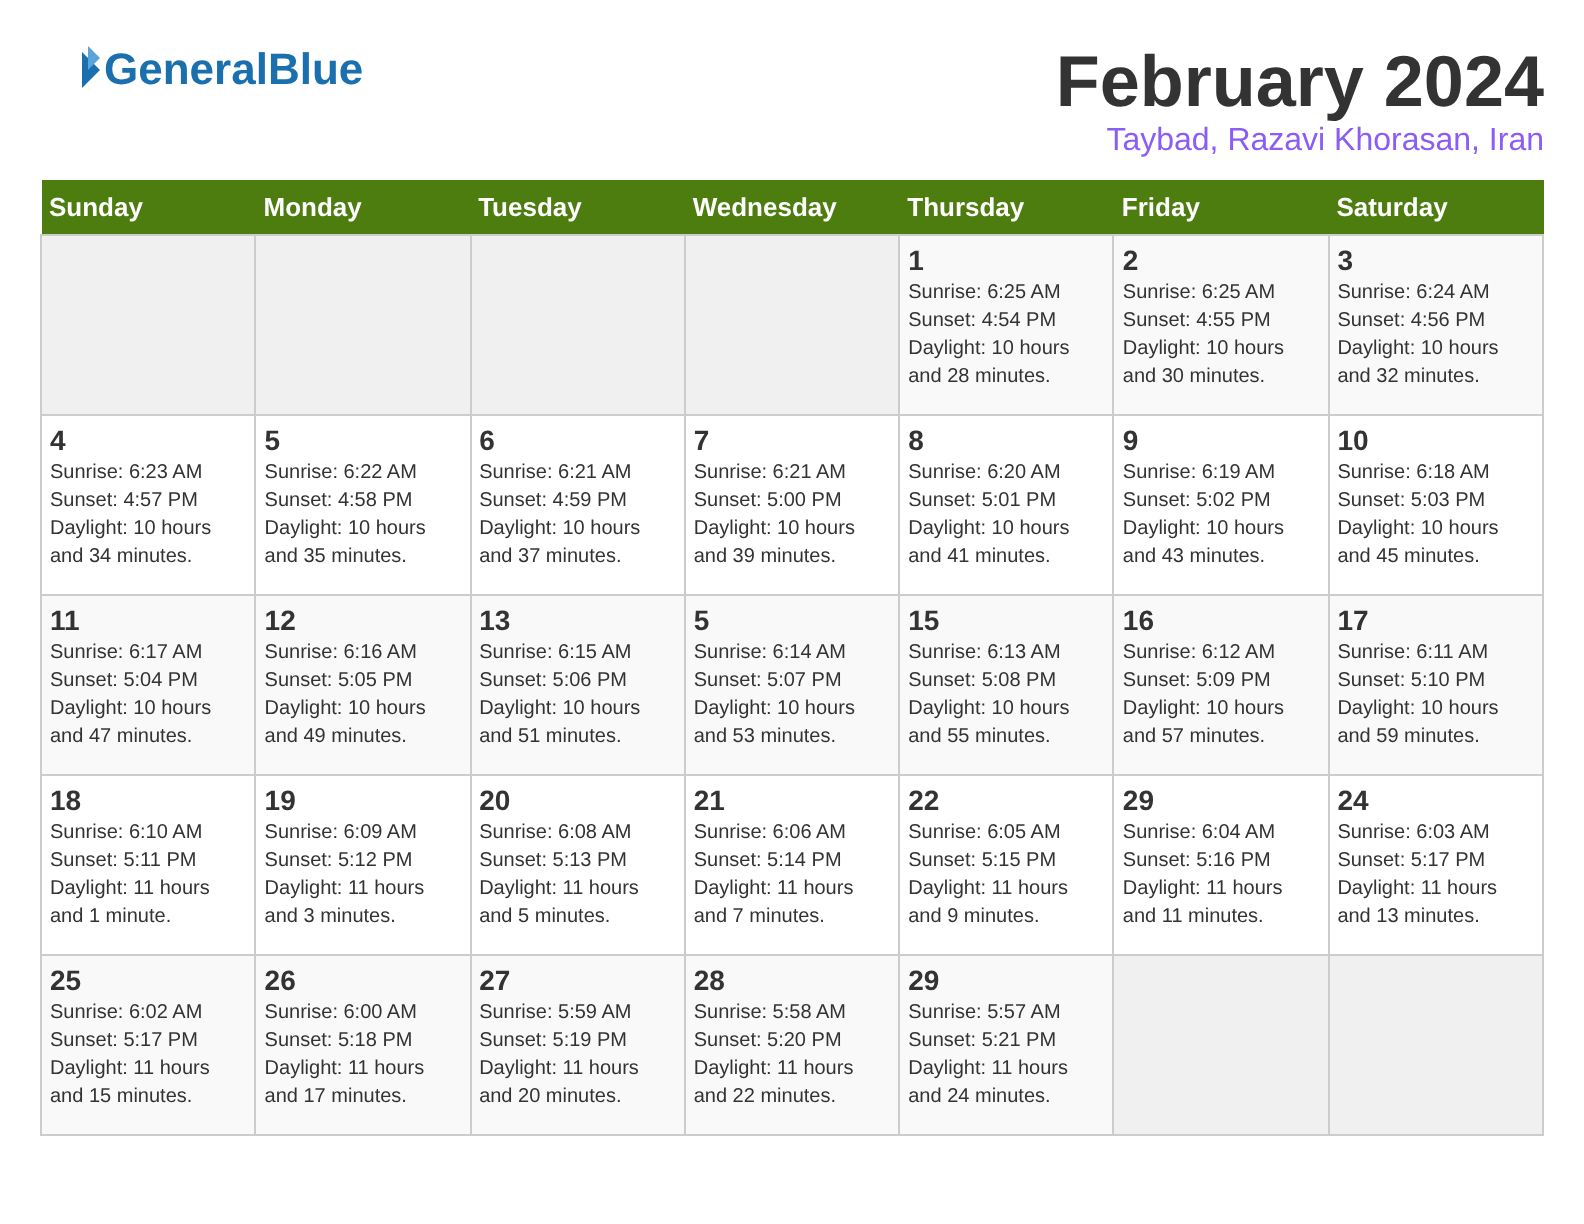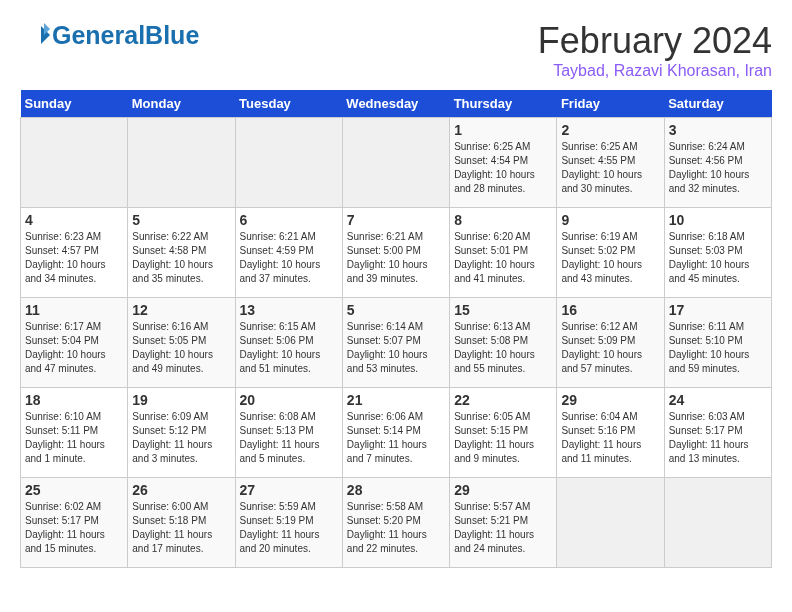--- a/index.html
+++ b/index.html
@@ -14,52 +14,52 @@
       display: flex;
       justify-content: space-between;
       align-items: flex-start;
       margin-bottom: 10px;
     }
     .logo {
       display: flex;
       align-items: center;
     }
     .logo-text {
-      font-size: 25px;
+      font-size: 22px;
       font-weight: bold;
       color: #333;
       text-align: right;
     }
     .logo-text span {
       color: #1a6faf;
     }
     .logo-icon {
       width: 30px;
       height: 30px;
       margin-right: 2px;
     }
     .title-section {
       text-align: right;
     }
     .month-title {
       font-size: 36px;
-      font-weight: normal;
+      font-weight: bold;
       color: #333;
     }
     .location {
       font-size: 16px;
       color: #8b5cf6;
     }
     table {
       width: 100%;
       border-collapse: collapse;
       font-size: 11px;
     }
     thead th {
-      background-color: #1d4ed8;
+      background-color: #4d7c0f;
       color: #fff;
       padding: 6px 4px;
       text-align: left;
       font-size: 13px;
       font-weight: bold;
     }
     tbody td {
       border: 1px solid #ccc;
       vertical-align: top;
       padding: 4px;

